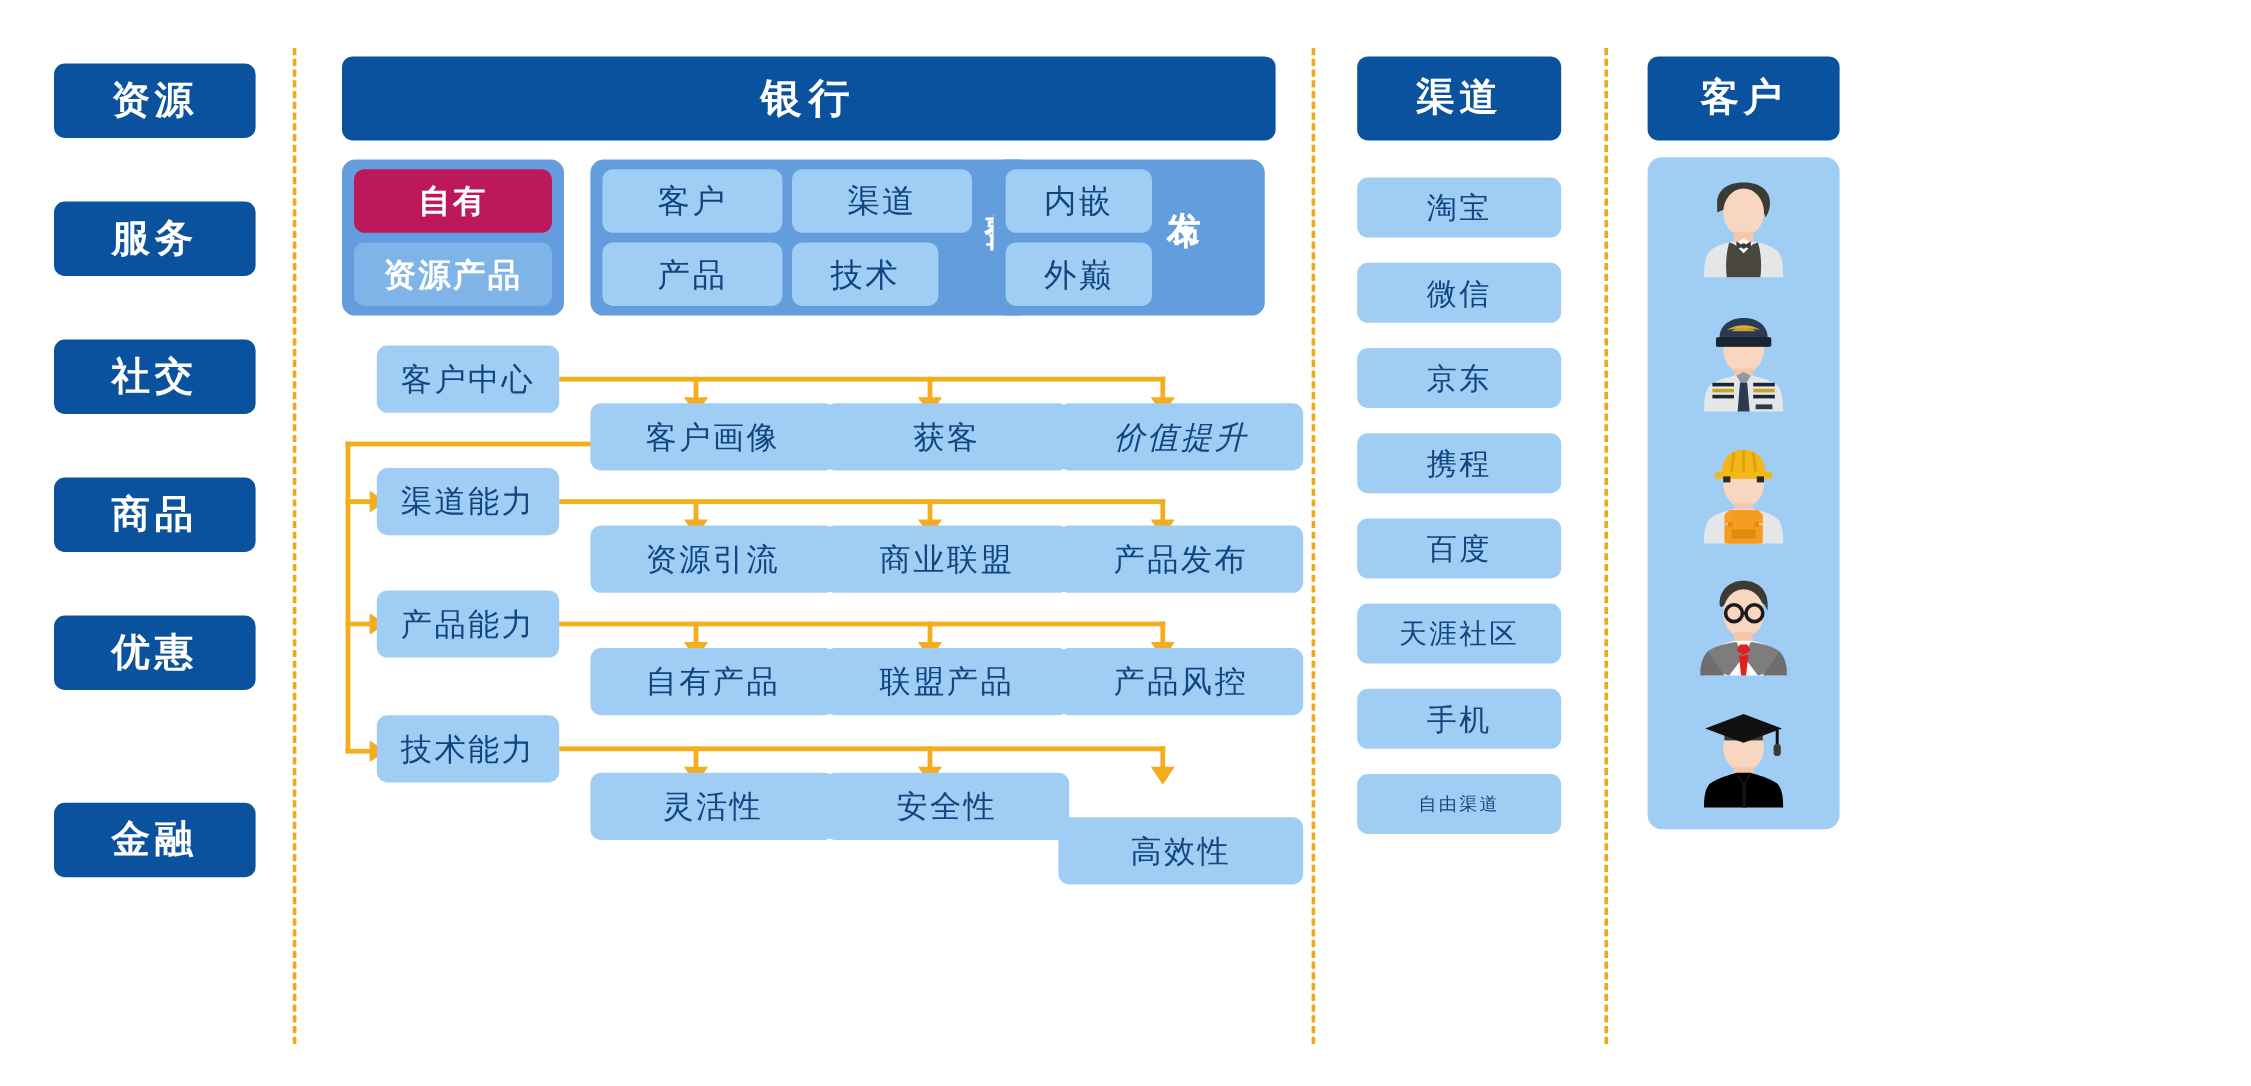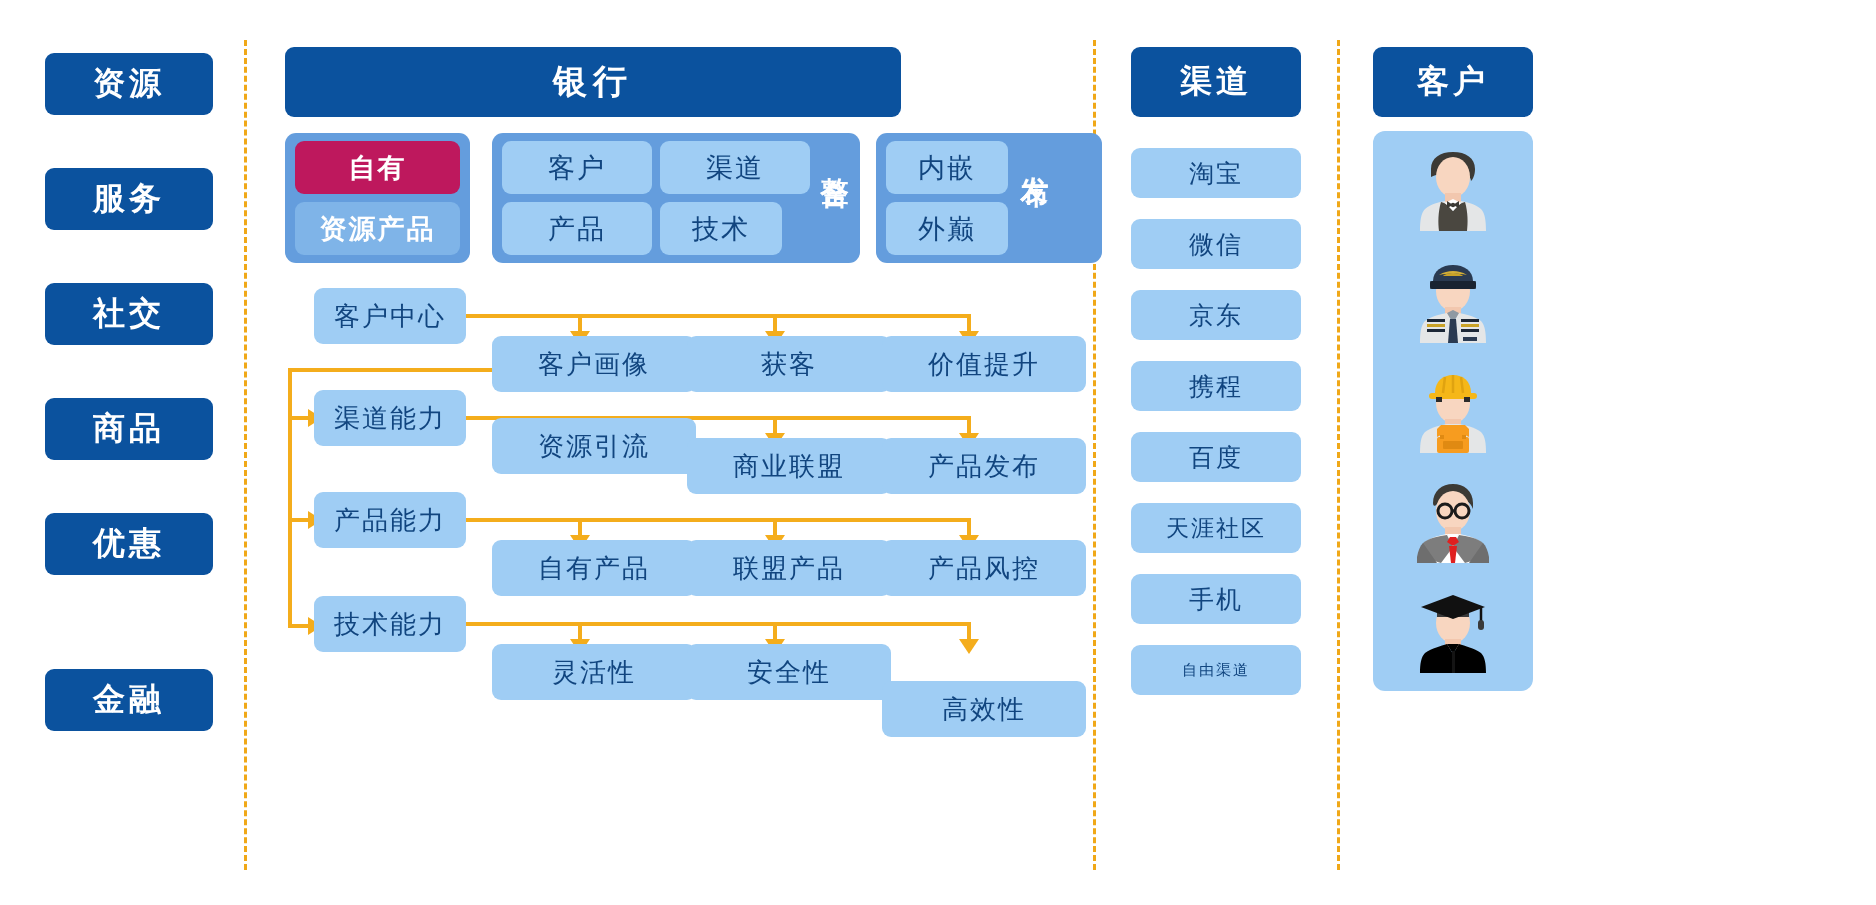--- a/index.html
+++ b/index.html
@@ -34,21 +34,21 @@
 
   
   .vdash{
     position:absolute;width:0;border-left:3px dashed #f0a818;
   }
 
   
   #cat-col .dark-pill{position:absolute;left:45px;width:168px;height:62px;font-size:32px;}
 
   
-  #bank-title{position:absolute;left:285px;top:47px;width:616px;height:70px;font-size:34px;letter-spacing:6px;}
+  #bank-title{position:absolute;left:285px;top:47px;width:778px;height:70px;font-size:34px;letter-spacing:6px;}
 
   
   #chan-title{position:absolute;left:1131px;top:47px;width:170px;height:70px;font-size:32px;}
   #chan-col .light-pill{position:absolute;left:1131px;width:170px;height:50px;font-size:25px;}
 
   
   #cust-title{position:absolute;left:1373px;top:47px;width:160px;height:70px;font-size:32px;}
   #cust-card{
     position:absolute;left:1373px;top:131px;width:160px;height:560px;
     background:#9fcdf4;border-radius:12px;
@@ -103,21 +103,21 @@
   </div>
 
   <div class="grp" style="left:492px;top:133px;width:368px;height:130px;">
     <div class="light-pill" style="position:absolute;left:10px;top:8px;width:150px;height:53px;font-size:27px;">客户</div>
     <div class="light-pill" style="position:absolute;left:168px;top:8px;width:150px;height:53px;font-size:27px;">渠道</div>
     <div class="light-pill" style="position:absolute;left:10px;top:69px;width:150px;height:53px;font-size:27px;">产品</div>
     <div class="light-pill" style="position:absolute;left:168px;top:69px;width:122px;height:53px;font-size:27px;">技术</div>
     <div class="vert" style="position:absolute;left:325px;top:22px;width:32px;color:#ffffff;font-size:28px;font-weight:bold;">整合</div>
   </div>
 
-  <div class="grp" style="left:876px;top:133px;width:226px;height:130px;">
+  <div class="grp" style="left:828px;top:133px;width:226px;height:130px;">
     <div class="light-pill" style="position:absolute;left:10px;top:8px;width:122px;height:53px;font-size:27px;">内嵌</div>
     <div class="light-pill" style="position:absolute;left:10px;top:69px;width:122px;height:53px;font-size:27px;">外巅</div>
     <div class="vert" style="position:absolute;left:141px;top:22px;width:32px;color:#ffffff;font-size:28px;font-weight:bold;">发布</div>
   </div>
 
   <div>
 
     <div class="ln lnv" style="left:288px;top:368px;height:258px;"></div>
     <div class="ln lnh" style="left:288px;top:368px;width:208px;"></div>
 
@@ -131,31 +131,31 @@
     <div class="flowbox lbox" style="left:314px;top:288px;">客户中心</div>
     <div class="ln lnh" style="left:466px;top:314px;width:505px;"></div>
     <div class="ln lnv" style="left:578px;top:314px;height:22px;"></div>
     <div class="arw-d" style="left:570px;top:331px;"></div>
     <div class="ln lnv" style="left:773px;top:314px;height:22px;"></div>
     <div class="arw-d" style="left:765px;top:331px;"></div>
     <div class="ln lnv" style="left:967px;top:314px;height:22px;"></div>
     <div class="arw-d" style="left:959px;top:331px;"></div>
     <div class="flowbox rbox" style="left:492px;top:336px;">客户画像</div>
     <div class="flowbox rbox" style="left:687px;top:336px;">获客</div>
-    <div class="flowbox rbox" style="left:882px;top:336px;">价值提升</div>
+    <div class="flowbox rbox" style="left:882px;top:336px;font-style:italic;">价值提升</div>
 
     <div class="flowbox lbox" style="left:314px;top:390px;">渠道能力</div>
     <div class="ln lnh" style="left:466px;top:416px;width:505px;"></div>
     <div class="ln lnv" style="left:578px;top:416px;height:22px;"></div>
     <div class="arw-d" style="left:570px;top:433px;"></div>
     <div class="ln lnv" style="left:773px;top:416px;height:22px;"></div>
     <div class="arw-d" style="left:765px;top:433px;"></div>
     <div class="ln lnv" style="left:967px;top:416px;height:22px;"></div>
     <div class="arw-d" style="left:959px;top:433px;"></div>
-    <div class="flowbox rbox" style="left:492px;top:418px;">资源引流</div>
+    <div class="flowbox rbox" style="left:492px;top:438px;">资源引流</div>
     <div class="flowbox rbox" style="left:687px;top:438px;">商业联盟</div>
     <div class="flowbox rbox" style="left:882px;top:438px;">产品发布</div>
 
     <div class="flowbox lbox" style="left:314px;top:492px;">产品能力</div>
     <div class="ln lnh" style="left:466px;top:518px;width:505px;"></div>
     <div class="ln lnv" style="left:578px;top:518px;height:22px;"></div>
     <div class="arw-d" style="left:570px;top:535px;"></div>
     <div class="ln lnv" style="left:773px;top:518px;height:22px;"></div>
     <div class="arw-d" style="left:765px;top:535px;"></div>
     <div class="ln lnv" style="left:967px;top:518px;height:22px;"></div>

